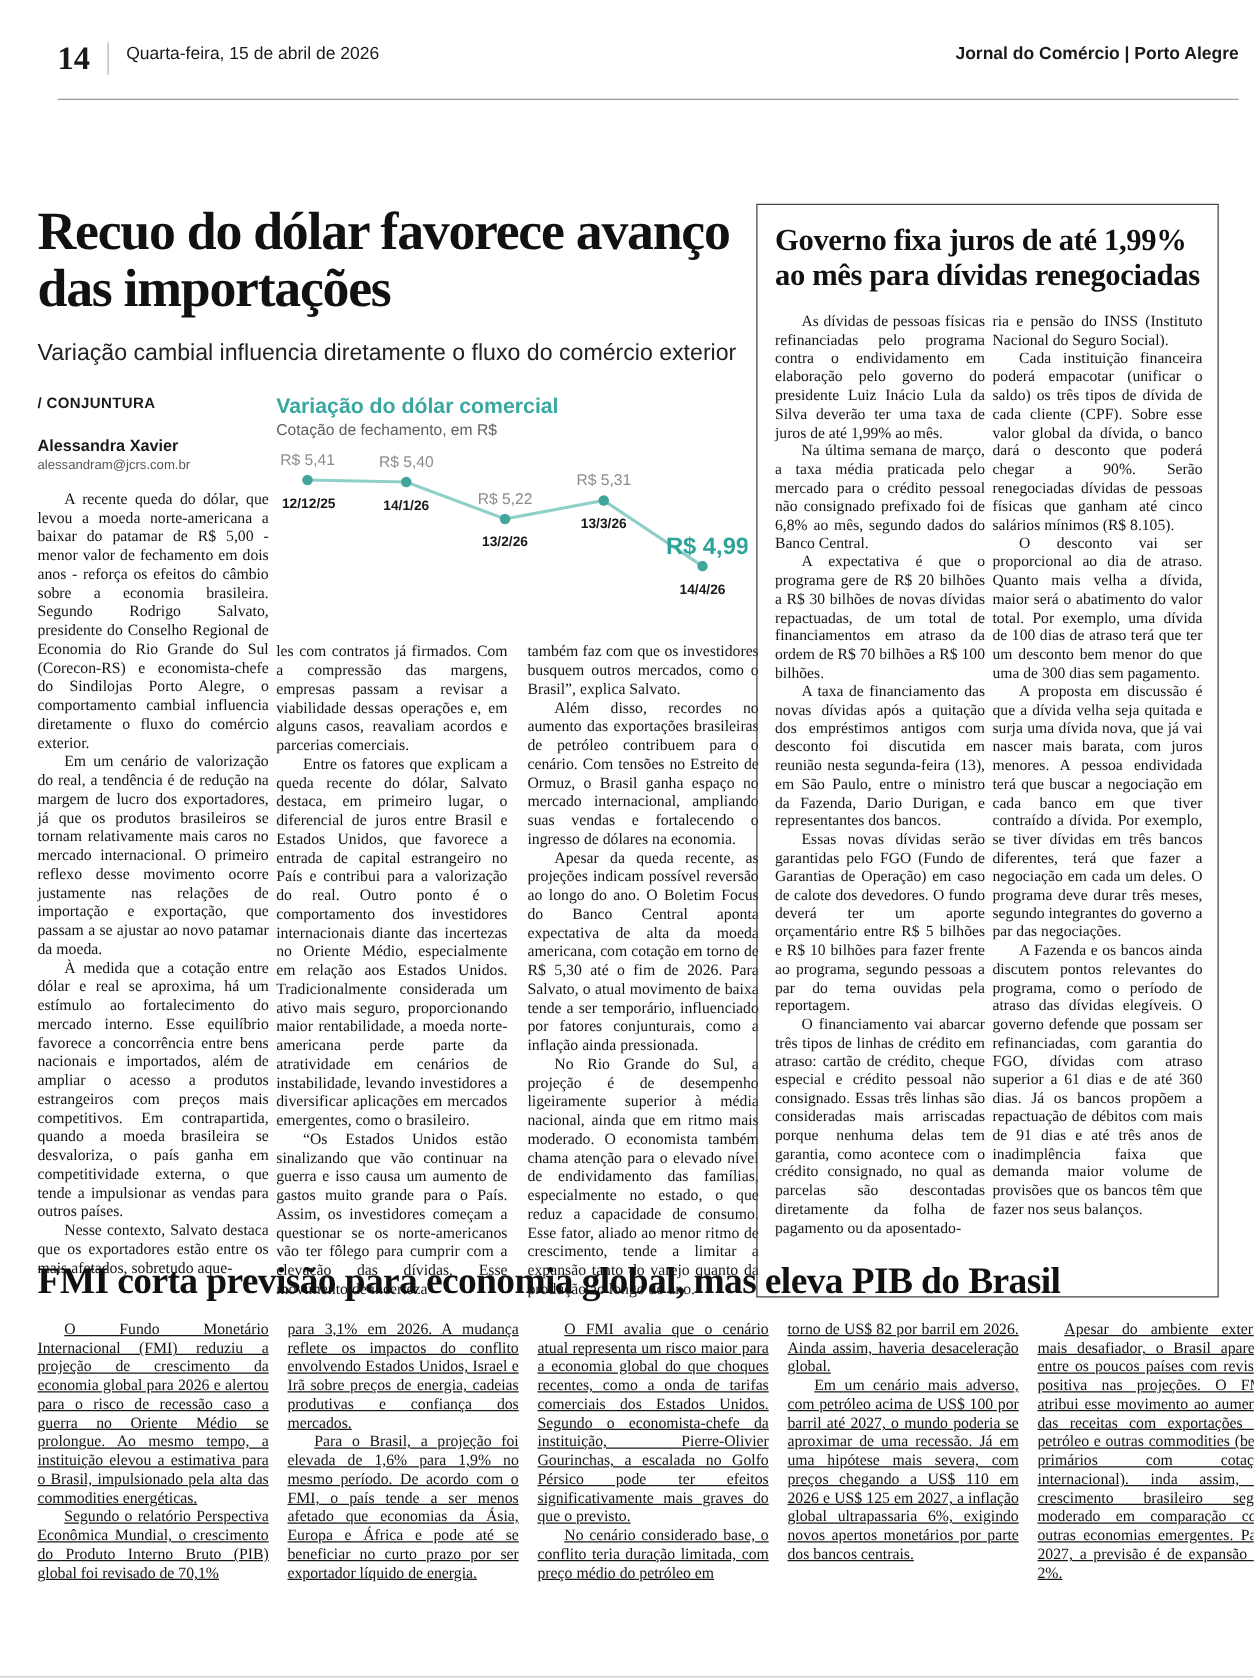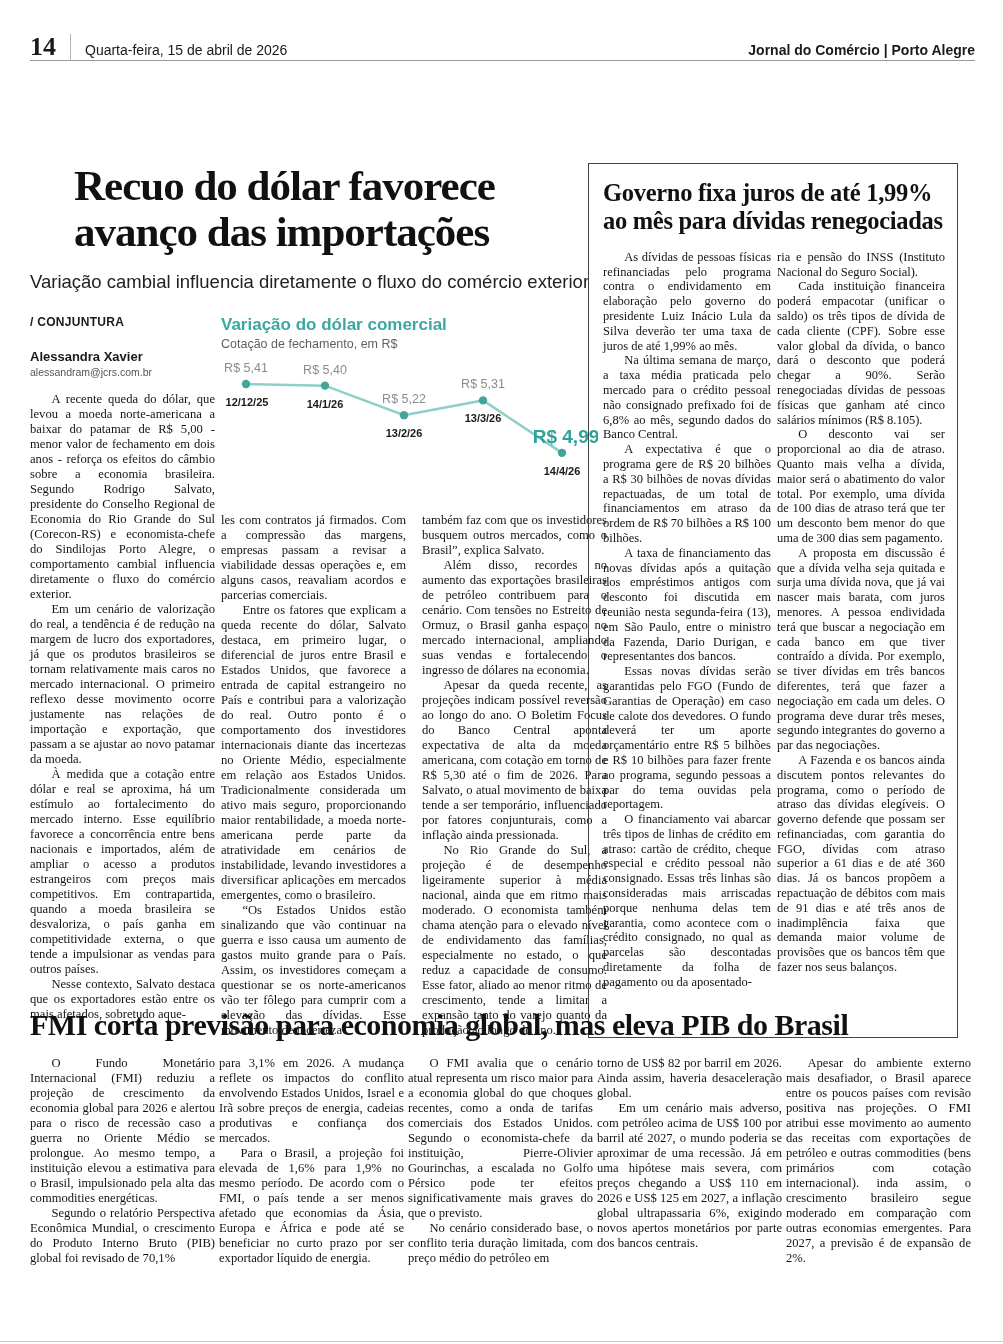--- a/index.html
+++ b/index.html
@@ -7,38 +7,38 @@
   .page {
     position:relative; width:1003px; height:1344px; margin:0 auto;
     background:#ffffff; color:#1a1a1a; overflow:hidden;
   }
   .page::after{
     content:""; position:absolute; left:0; right:0; bottom:2px;
     border-bottom:1px solid #c9c9c9;
   }
   
   .header-bar{
-    position:absolute; top:34px; left:30px; width:945px;
-    display:flex; align-items:flex-end; gap:14px;
-    border-bottom:1px solid #9a9a9a; padding-bottom:0;
+    position:absolute; top:34px; left:46px; width:945px;
+    display:flex; gap:14px;
+    border-bottom:1px solid #9a9a9a; padding-bottom:19px;
   }
   .page-number{ font-family:"Liberation Serif", serif; font-size:26px; font-weight:bold; line-height:1; }
   .header-divider{ width:1px; align-self:stretch; background:#b5b5b5; }
   .header-date{ font-family:"Liberation Sans", sans-serif; font-size:14px; padding-bottom:2px; }
   .header-masthead{ margin-left:auto; font-family:"Liberation Sans", sans-serif; font-size:14px; font-weight:bold; padding-bottom:2px; }
   .section-title{
     position:absolute; top:74px; left:33px;
     font-family:"Liberation Sans", sans-serif; font-weight:bold;
     font-size:41px; letter-spacing:-1px; color:#35a79e; line-height:1;
   }
   
   .main-article{ position:absolute; top:163px; left:30px; width:568px; }
   .headline{
     font-family:"Liberation Serif", serif; font-weight:bold;
-    font-size:43px; line-height:1.07; letter-spacing:-1px; color:#111;margin-left:44px;
+    font-size:43px; line-height:1.07; letter-spacing:-1px; color:#111;
   }
   .subhead{
     margin-top:16px; font-family:"Liberation Sans", sans-serif;
     font-size:18.5px; color:#222;
   }
   .main-body{ margin-top:22px; display:grid; grid-template-columns:185px 377px; gap:6px; }
   .col1-stack{ width:185px; }
   .kicker{ font-family:"Liberation Sans", sans-serif; font-size:12px; font-weight:bold; letter-spacing:.3px; }
   .byline-name{ margin-top:20px; font-family:"Liberation Sans", sans-serif; font-size:13px; font-weight:bold; }
   .byline-email{ margin-top:2px; font-family:"Liberation Sans", sans-serif; font-size:10.5px; color:#555; }
@@ -49,36 +49,36 @@
   }
   .no-first-indent p:first-child{ text-indent:0; }
   
   .chart-block{ width:377px; }
   .chart-title{ font-family:"Liberation Sans", sans-serif; font-size:17px; font-weight:bold; color:#3aa8a0; }
   .chart-subtitle{ margin-top:2px; font-family:"Liberation Sans", sans-serif; font-size:12.5px; color:#5f5f5f; }
   .chart-svg-wrap{ margin-top:4px; }
   .two-col{ margin-top:8px; display:grid; grid-template-columns:185px 185px; gap:16px; }
   
   .box-article{
-    position:absolute; top:163px; left:588px; width:370px; height:875px;
+    position:absolute; top:163px; left:605px; width:370px; height:875px;
     border:1px solid #444; padding:15px 13px 10px 14px; overflow:hidden;
   }
   .box-headline{
     font-family:"Liberation Serif", serif; font-weight:bold;
     font-size:24.5px; line-height:1.16; letter-spacing:-.3px; color:#111;
   }
   .box-cols{ margin-top:14px; display:grid; grid-template-columns:168px 168px; gap:6px; }
   .boxcopy p{ font-size:12.5px; line-height:14.8px; }
   
   .bottom-article{ position:absolute; top:1008px; left:30px; width:945px; }
   .bottom-headline{
     font-family:"Liberation Serif", serif; font-weight:bold;
     font-size:30px; letter-spacing:-.5px; color:#111;
   }
-  .bottom-cols{ margin-top:14px; display:grid; grid-template-columns:repeat(5,185px); gap:4px; }
+  .bottom-cols{ margin-top:14px; display:grid; grid-template-columns:repeat(5,185px); gap:15px;text-decoration:underline; }
 </style>
 </head>
 <body>
 
 <div class="page">
 
   <div class="header-bar">
     <span class="page-number">14</span>
     <span class="header-divider"></span>
     <span class="header-date">Quarta-feira, 15 de abril de 2026</span>

